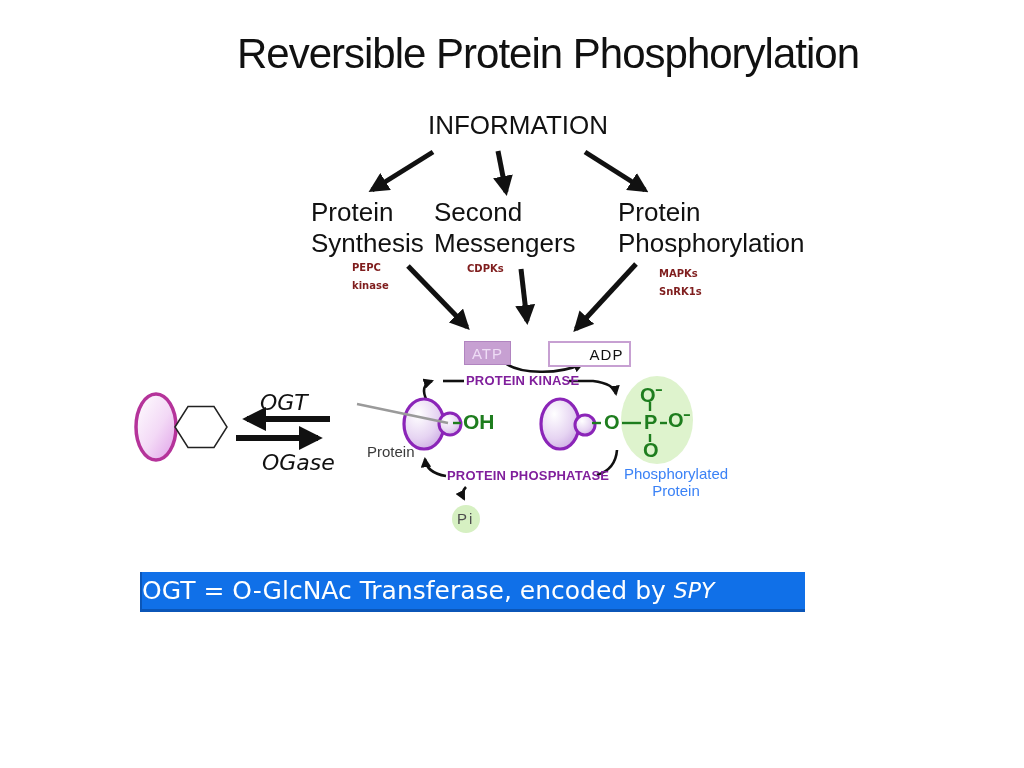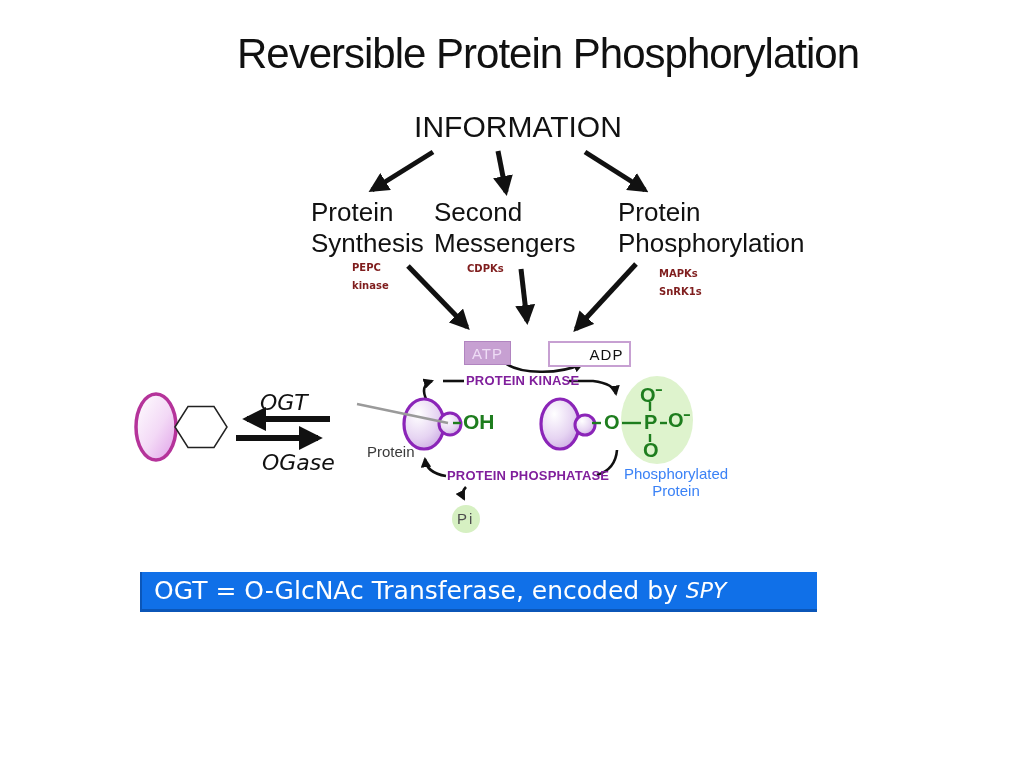--- a/index.html
+++ b/index.html
@@ -3,21 +3,21 @@
 <meta charset="utf-8">
 <style>
   html,body{margin:0;padding:0;background:#fff;}
   .slide{position:relative;width:1024px;height:768px;background:#ffffff;overflow:hidden;
          font-family:"Liberation Sans", sans-serif;}
   svg.layer{position:absolute;left:0;top:0;z-index:1;}
   .txt{position:absolute;z-index:2;white-space:pre-line;}
 
   .title{left:0;top:30px;width:1024px;text-align:center;font-size:42px;color:#111;
          letter-spacing:-1px;padding-left:36px;}
-  .info{left:368px;top:110px;width:300px;text-align:center;font-size:30px;color:#111;}
+  .info{left:368px;top:110px;width:300px;text-align:center;font-size:26px;color:#111;}
   .branch{font-size:26px;line-height:31px;color:#111;}
   .b1{left:311px;top:197px;}
   .b2{left:434px;top:197px;}
   .b3{left:618px;top:197px;}
 
   .kinlbl{font-size:10px;line-height:18px;color:#7f1d1d;font-family:"DejaVu Sans",sans-serif;font-weight:bold;}
   .k1{left:352px;top:259px;}
   .k2{left:467px;top:260px;}
   .k3{left:659px;top:265px;}
 
@@ -42,21 +42,21 @@
   .phosprot{left:622px;top:465px;width:108px;text-align:center;font-size:15px;
             line-height:17px;color:#3b82f6;}
   .pilbl{left:457px;top:510px;font-size:15px;color:#4d4d4d;letter-spacing:2px;}
 
   .script{font-family:"DejaVu Sans",sans-serif;font-style:italic;color:#111;}
   .ogt{left:260px;top:390px;font-size:22px;}
   .ogase{left:262px;top:450px;font-size:22px;}
 
   .banner{position:absolute;z-index:2;left:140px;top:572px;width:663px;height:37px;
           background:#1070e8;border-bottom:3px solid #0b56b8;border-left:2px solid #0b56b8;
-          display:flex;align-items:center;padding-left:12px;box-sizing:content-box;}
+          display:flex;align-items:center;padding-left:0;box-sizing:content-box;}
   .banner .bt{font-family:"DejaVu Sans",sans-serif;font-size:25px;color:#ffffff;white-space:pre;}
   .banner .be{font-family:"DejaVu Sans",sans-serif;font-size:22px;color:#ffffff;font-style:italic;}
 </style>
 </head>
 <body>
 
 <div class="slide">
 
   <svg class="layer" width="1024" height="768" viewBox="0 0 1024 768">
     <defs>

